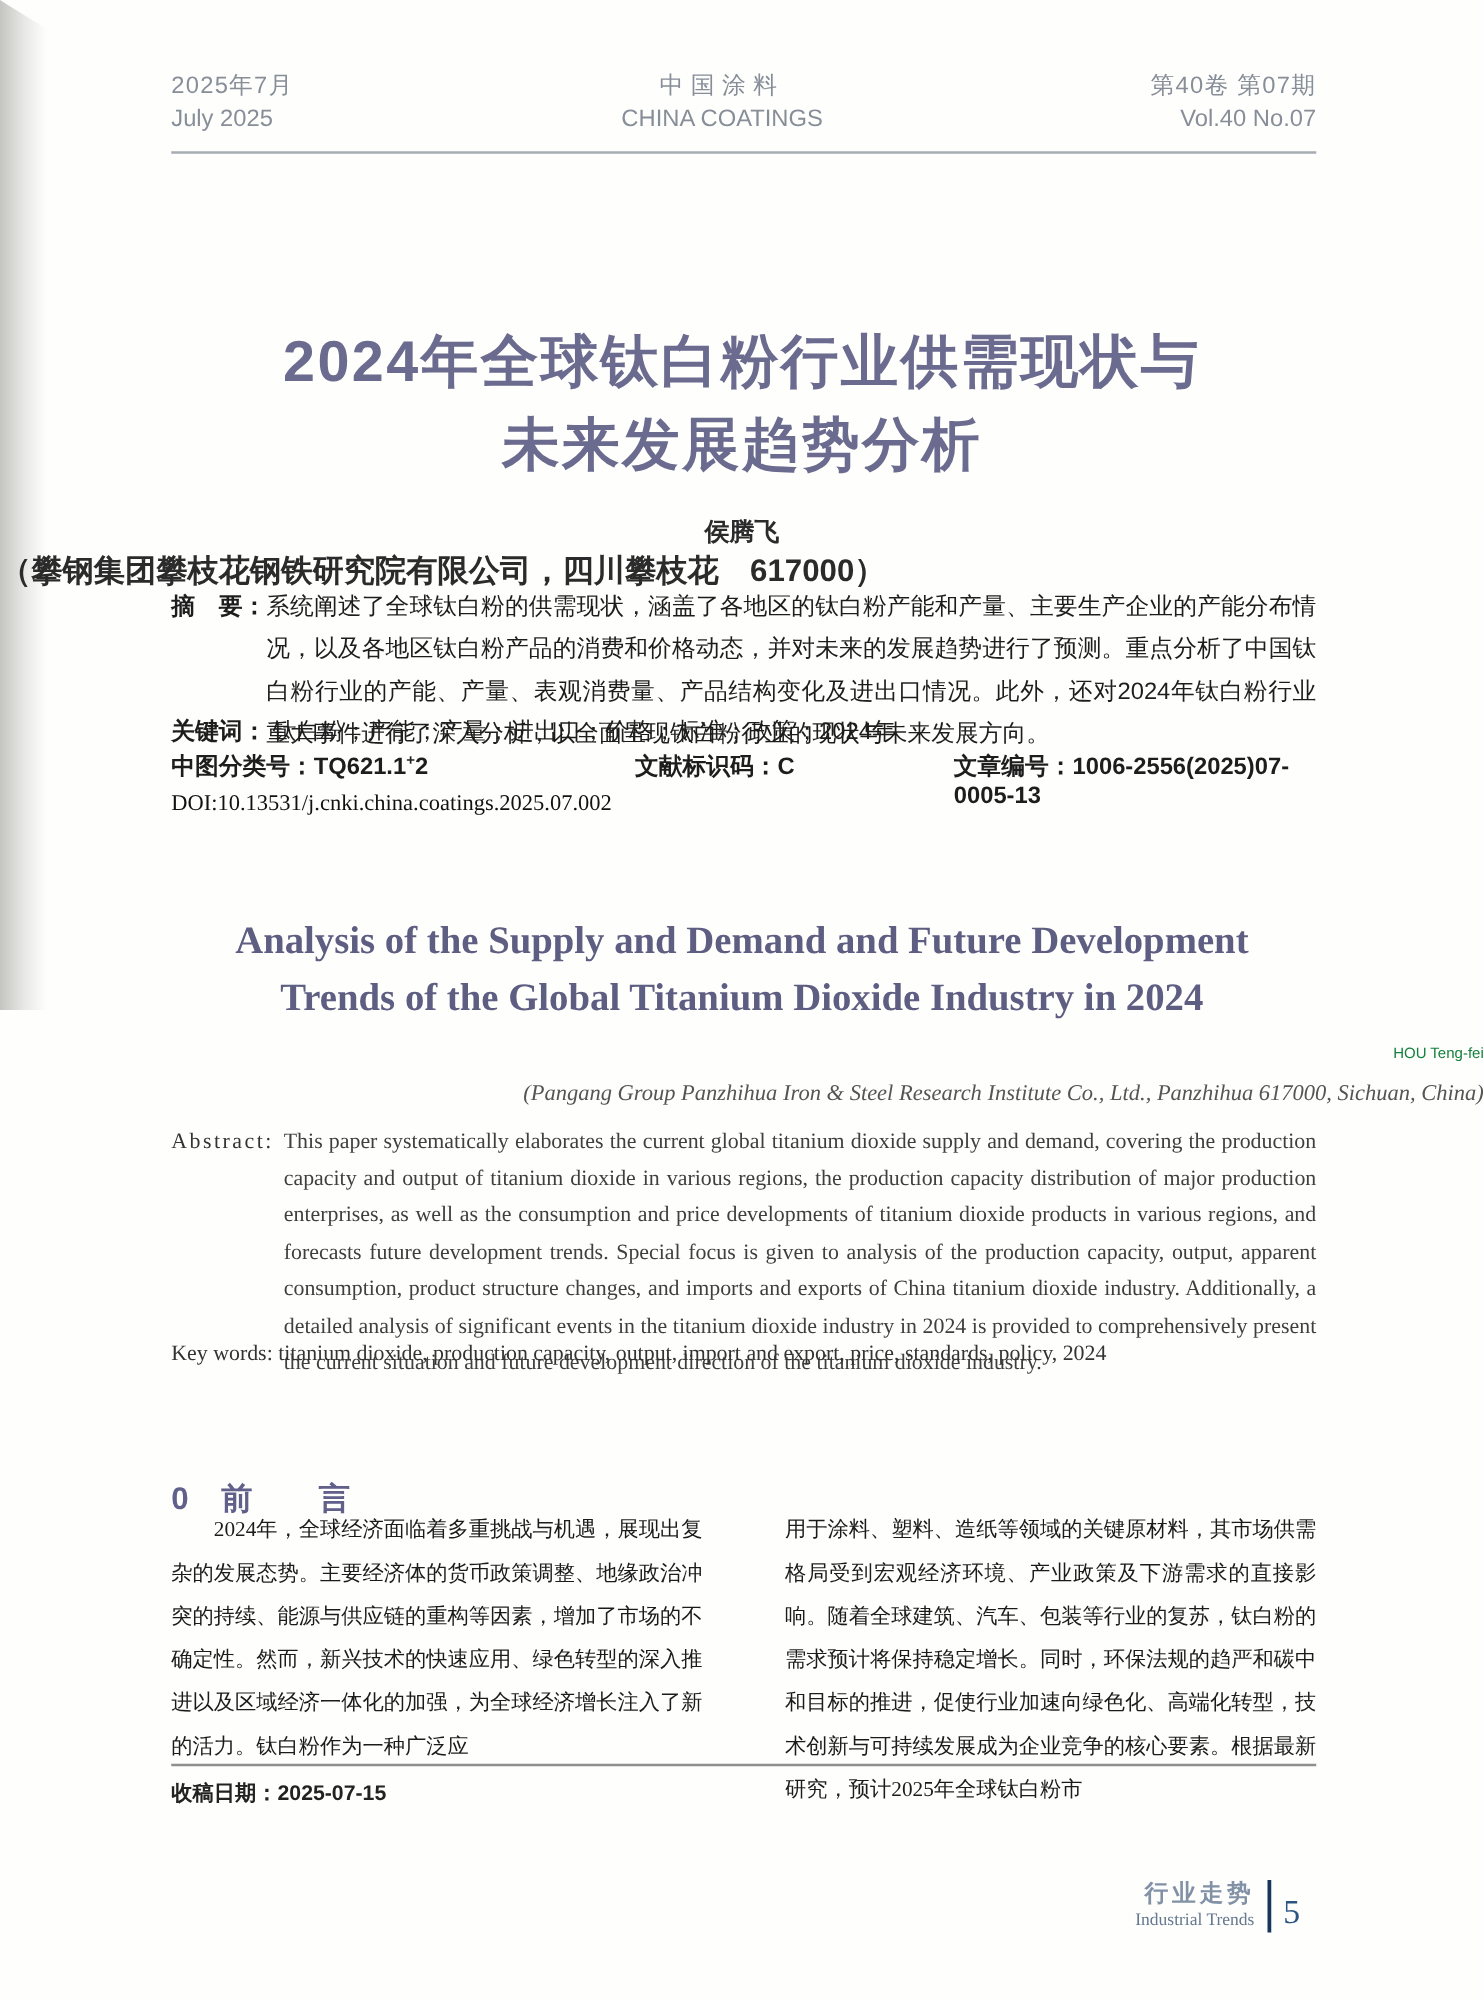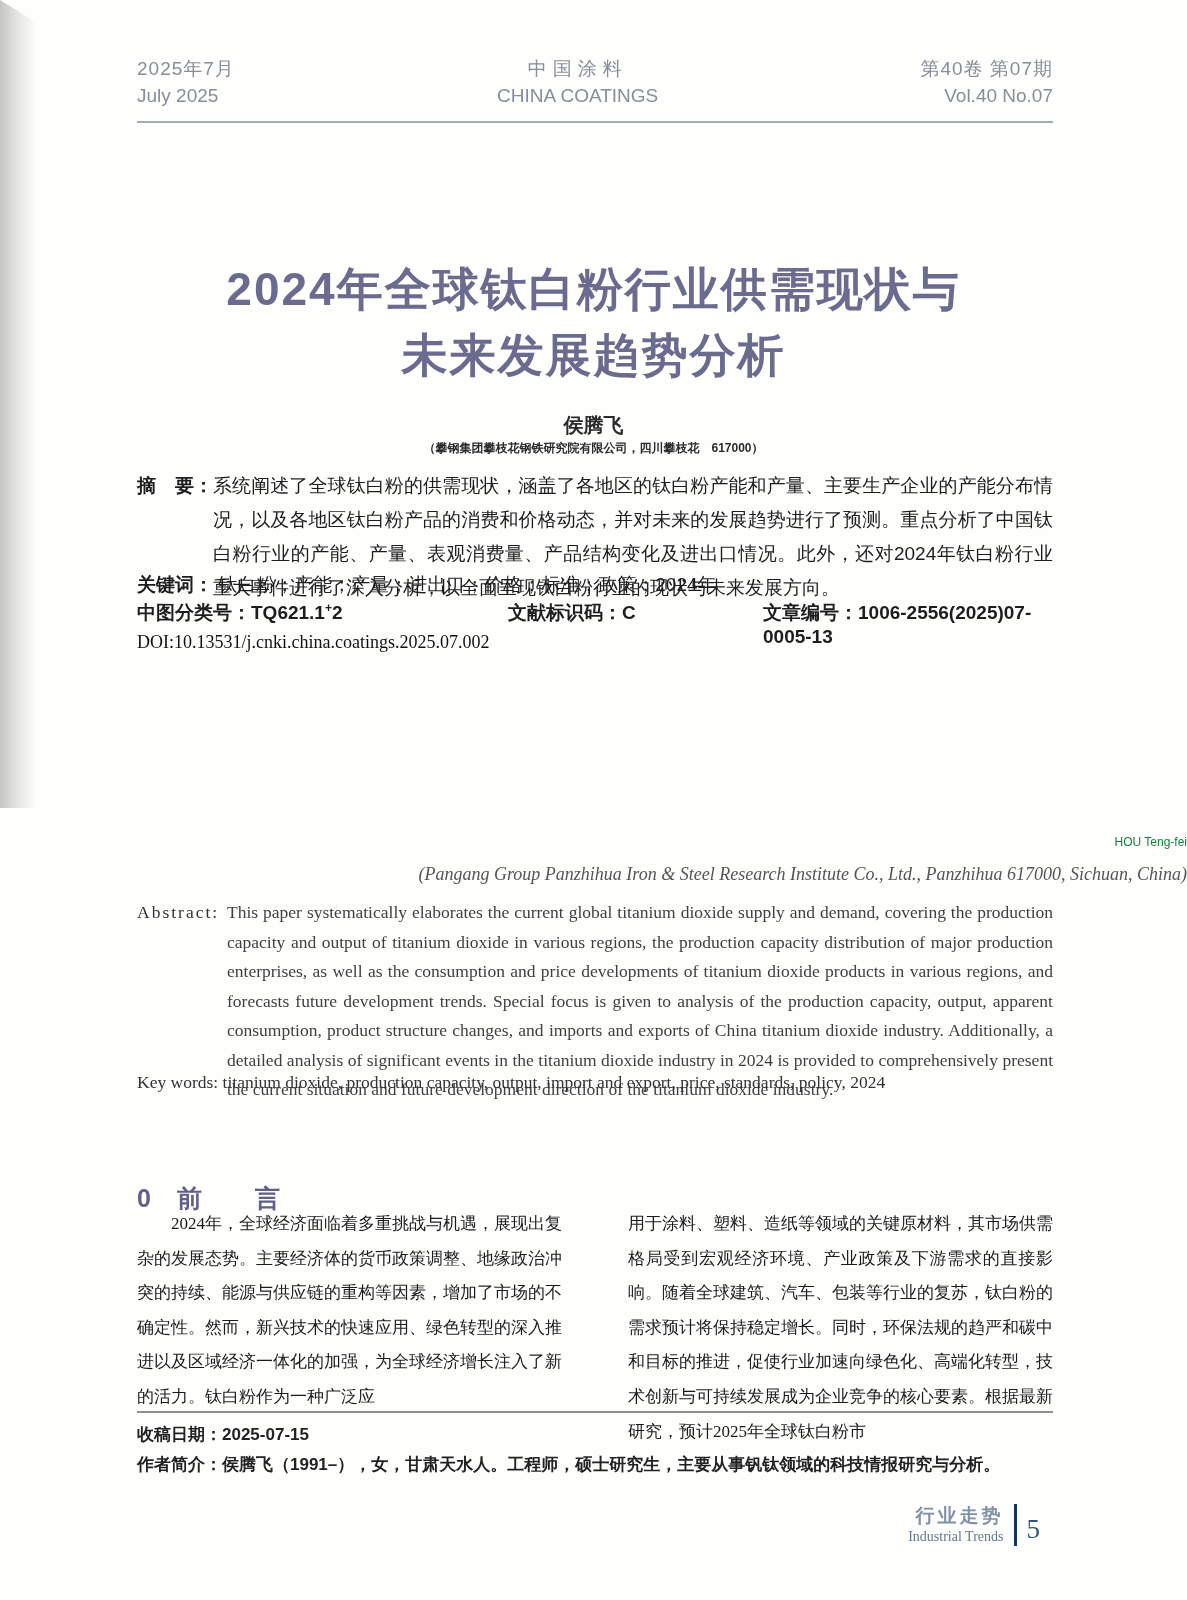--- a/index.html
+++ b/index.html
@@ -32,21 +32,21 @@
   .jh-cn { letter-spacing: 6px; }
   .jh-cn.nospace { letter-spacing: 1px; }
 
   
   .title-cn {
     position: absolute; left: 0; top: 256px; width: 100%;
     text-align: center; font-weight: 700; color: #6b6b8f;
     font-size: 46px; line-height: 66px; letter-spacing: 2px;
   }
   .author-cn { position: absolute; left: 0; top: 412px; width: 100%; text-align: center; font-size: 20px; font-weight: 700; color: #2b2b2b; }
-  .affil-cn  { position: absolute; left: 0; top: 440px; width: 100%; text-align: center; font-size: 12px; font-weight: 700; color: #2b2b2b; }
+  .affil-cn  { position: absolute; left: 0; top: 440px; width: 100%; font-size: 25px; font-weight: 700; color: #2b2b2b; }
 
   
   .hang { position: absolute; left: 137px; width: 916px; }
   .abstract-cn { top: 469px; font-size: 19px; line-height: 34px; text-align: justify; padding-left: 76px; color: #1d1d1d; }
   .abstract-cn .hang-label { position: absolute; left: 0; top: 0; font-weight: 700; letter-spacing: 0; }
   .keywords-cn { top: 572px; font-size: 19px; color: #1d1d1d; }
   .keywords-cn .lbl { font-weight: 700; }
 
   .meta-row { position: absolute; left: 137px; top: 600px; width: 916px; height: 28px; font-size: 19px; color: #1d1d1d; }
   .meta-row .m1 { position: absolute; left: 0; font-weight: 700; }
@@ -131,20 +131,24 @@
   </div>
 
   <div class="meta-row">
     <span class="m1"><span>中图分类号：</span><span>TQ621.1</span><sup>+</sup><span>2</span></span>
     <span class="m2"><span>文献标识码：</span><span>C</span></span>
     <span class="m3"><span>文章编号：</span><span>1006-2556(2025)07-0005-13</span></span>
   </div>
 
   <div class="doi-line">DOI:10.13531/j.cnki.china.coatings.2025.07.002</div>
 
+  <div class="title-en">
+    <div>Analysis of the Supply and Demand and Future Development</div>
+    <div>Trends of the Global Titanium Dioxide Industry in 2024</div>
+  </div>
 
   <div class="author-en">HOU Teng-fei</div>
   <div class="affil-en">(Pangang Group Panzhihua Iron &amp; Steel Research Institute Co., Ltd., Panzhihua 617000, Sichuan, China)</div>
 
   <div class="hang abstract-en">
     <span class="hang-label">Abstract:</span>
     <span>This paper systematically elaborates the current global titanium dioxide supply and demand, covering the production capacity and output of titanium dioxide in various regions, the production capacity distribution of major production enterprises, as well as the consumption and price developments of titanium dioxide products in various regions, and forecasts future development trends. Special focus is given to analysis of the production capacity, output, apparent consumption, product structure changes, and imports and exports of China titanium dioxide industry. Additionally, a detailed analysis of significant events in the titanium dioxide industry in 2024 is provided to comprehensively present the current situation and future development direction of the titanium dioxide industry.</span>
   </div>
 
   <div class="hang keywords-en">
@@ -162,21 +166,20 @@
     </div>
     <div class="body-col">
       <p>用于涂料、塑料、造纸等领域的关键原材料，其市场供需格局受到宏观经济环境、产业政策及下游需求的直接影响。随着全球建筑、汽车、包装等行业的复苏，钛白粉的需求预计将保持稳定增长。同时，环保法规的趋严和碳中和目标的推进，促使行业加速向绿色化、高端化转型，技术创新与可持续发展成为企业竞争的核心要素。根据最新研究，预计2025年全球钛白粉市</p>
     </div>
   </div>
 
   <div class="foot-rule"></div>
 
   <div class="footnote">
     <div><span>收稿日期：</span><span>2025-07-15</span></div>
-    <div><span>作者简介：</span><span>侯腾飞（1991–），女，甘肃天水人。工程师，硕士研究生，主要从事钒钛领域的科技情报研究与分析。</span></div>
   </div>
 
   <div class="page-footer">
     <div class="pf-col">
       <div class="pf-cn">行业走势</div>
       <div class="pf-en">Industrial Trends</div>
     </div>
     <div class="pf-bar"></div>
     <div class="pf-num">5</div>
   </div>

